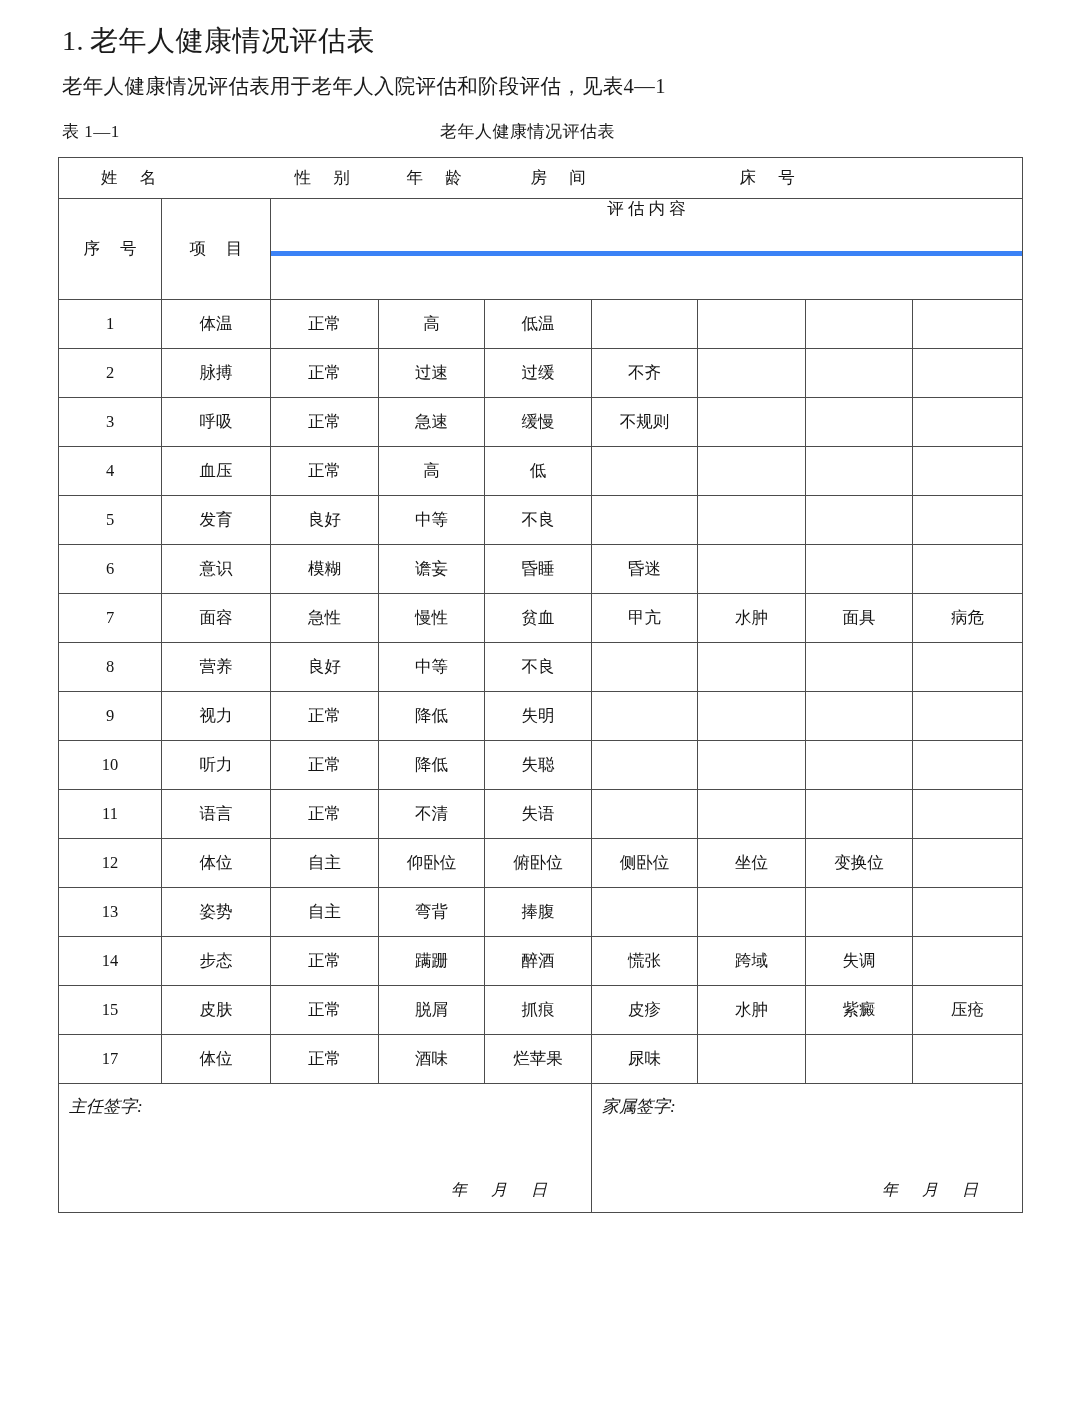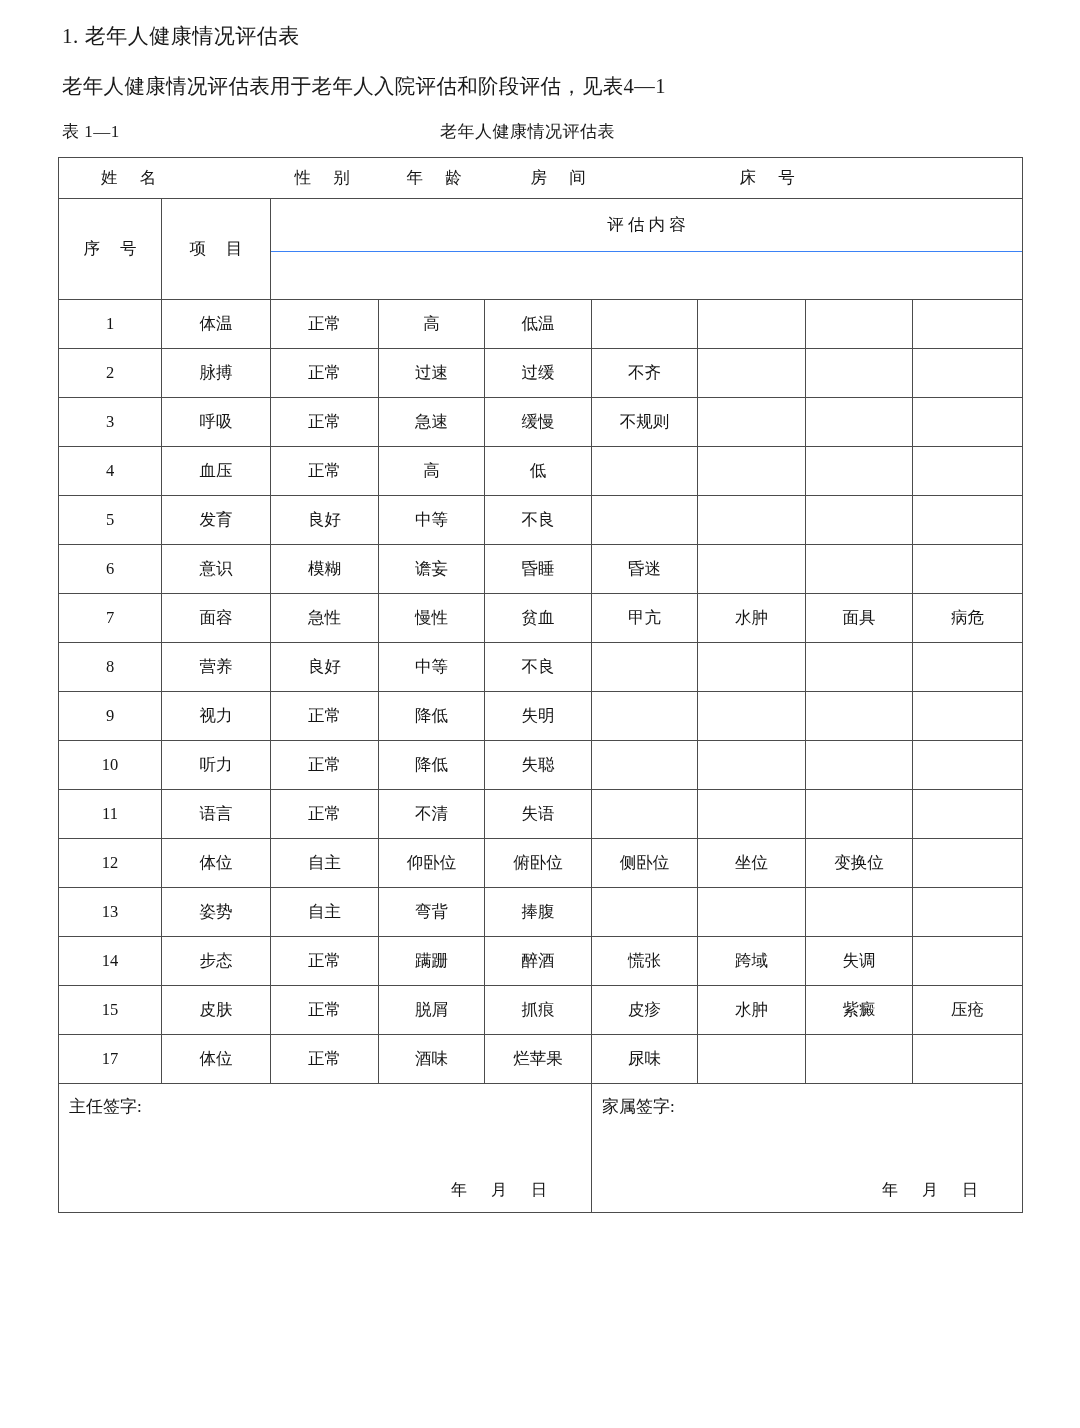--- a/index.html
+++ b/index.html
@@ -21,21 +21,21 @@
     height: 1428px;
     box-sizing: border-box;
     padding: 0;
   }
 
   
   .doc-heading {
     position: absolute;
     left: 62px;
     top: 22px;
-    font-size: 21px;
+    font-size: 28px;
     letter-spacing: 0.5px;
     white-space: nowrap;
   }
   .doc-heading .num {
     margin-right: 6px;
   }
   .doc-intro {
     position: absolute;
     left: 62px;
     top: 72px;
@@ -130,23 +130,22 @@
   }
   .content-split {
     width: 100%;
     height: 100%;
     display: flex;
     flex-direction: column;
   }
   .content-split .cs-top {
     flex: 0 0 52px;
     display: flex;
-    align-items: center;
     justify-content: center;
-    border-bottom: 1px solid #3b82f6;
+    border-bottom: 5px solid #3b82f6;
   }
   .content-split .cs-bottom {
     flex: 1 1 auto;
   }
   .spaced {
     letter-spacing: 8px;
     padding-left: 8px;
     text-align: right;
   }
 
@@ -158,20 +157,21 @@
   }
   .remarks-inner {
     padding: 10px 0 0 10px;
     font-size: 17px;
   }
   td.sign-cell {
     height: 128px;
     text-align: left;
     vertical-align: top;
     position: relative;
+    font-style: italic;
   }
   .sign-label {
     padding: 12px 0 0 10px;
     font-size: 17px;
   }
   .sign-date {
     position: absolute;
     right: 34px;
     bottom: 12px;
     font-size: 16px;

